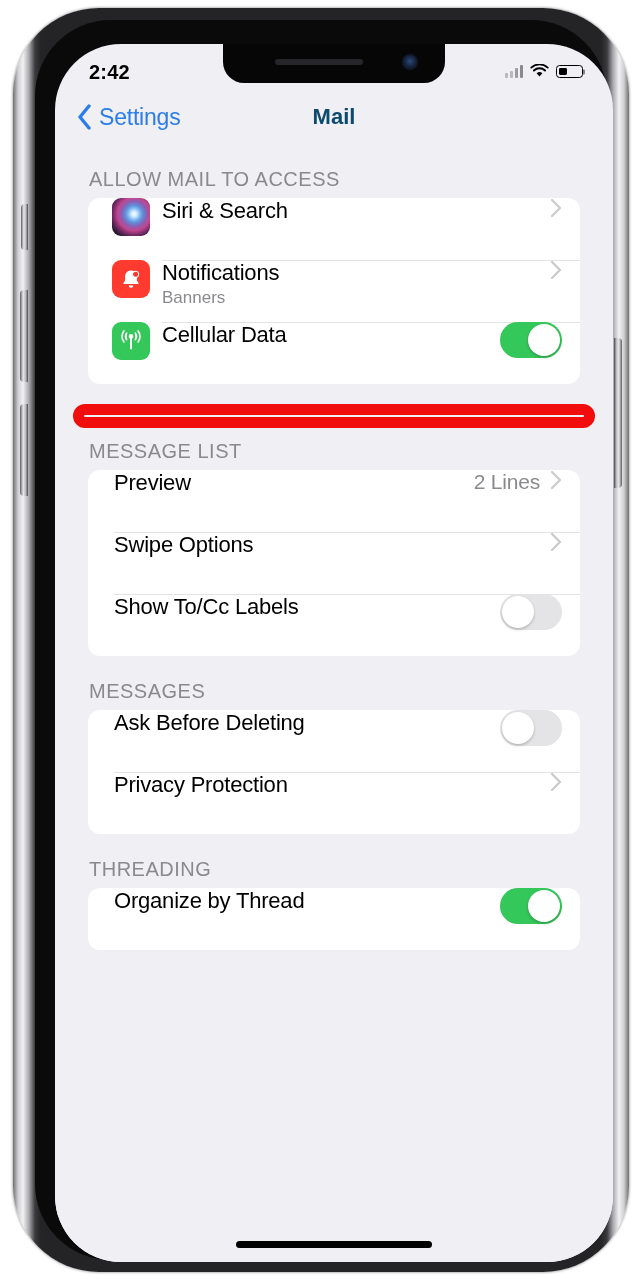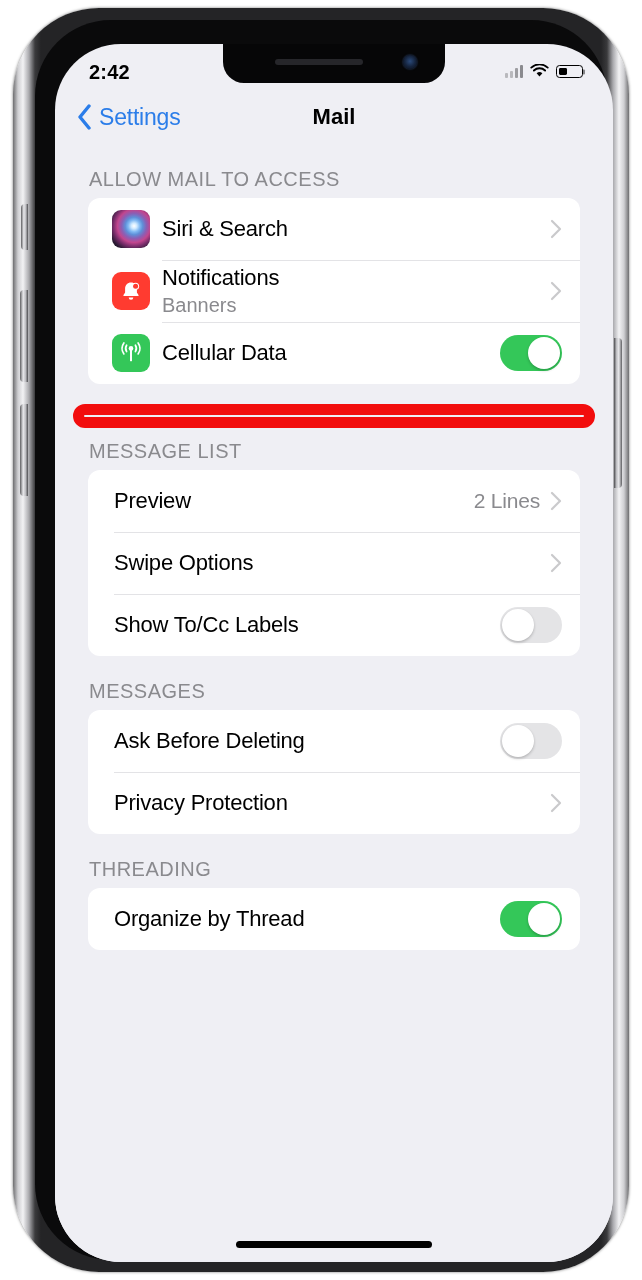--- a/index.html
+++ b/index.html
@@ -106,21 +106,21 @@
     display: flex; align-items: center; z-index: 25;
   }
   #back-button {
     display: flex; align-items: center; gap: 7px;
     padding-left: 22px; cursor: pointer;
   }
   #back-chevron { display: block; }
   #back-label { font-size: 23px; color: #2b7de9; letter-spacing: -.2px; }
   #nav-title {
     position: absolute; left: 0; right: 0; text-align: center;
-    font-size: 22px; font-weight: bold; color: #000000; pointer-events: none;
+    font-size: 22px; font-weight: bold; color: #0c4a6e; pointer-events: none;
   }
 
   
   #content {
     position: absolute; top: 100px; left: 0; right: 0; bottom: 0;
     background: #efeff4;
     padding: 0 0 0 0;
   }
   .section { margin: 0 0 0 0; }
   .section-header {
@@ -129,41 +129,41 @@
     padding: 24px 0 7px 34px;
   }
   .card {
     background: #ffffff;
     border-radius: 12px;
     margin: 0 33px;
     overflow: hidden;
   }
   .row {
     position: relative;
-    display: flex; align-items: center;
+    display: flex; align-items: flex-start;
     min-height: 62px;
     padding: 0 18px 0 0;
     cursor: pointer;
   }
   .row + .row::before {
     content: ""; position: absolute; left: 26px; right: 0; top: 0;
     height: 1px; background: #e3e3e6;
   }
   .row.has-icon + .row.has-icon::before { left: 74px; }
   .row-icon {
     width: 38px; height: 38px; margin: 0 12px 0 24px;
     border-radius: 9px; flex: 0 0 auto;
     display: flex; align-items: center; justify-content: center;
     position: relative; overflow: hidden;
   }
   .row-text { flex: 1 1 auto; padding-left: 0; min-width: 0; }
   .row.has-icon .row-text { padding-left: 0; }
   .row:not(.has-icon) .row-text { padding-left: 26px; }
   .row-label { font-size: 22px; color: #000; line-height: 1.15; letter-spacing: -.2px; }
-  .row-sub { font-size: 20px; color: #8a8a8e; margin-top: 3px; }
+  .row-sub { font-size: 17px; color: #8a8a8e; margin-top: 3px; }
   .row-value { font-size: 21px; color: #8a8a8e; margin-right: 10px; letter-spacing: -.2px; }
   .chevron { flex: 0 0 auto; opacity: .45; }
 
   
   .toggle {
     flex: 0 0 auto; width: 62px; height: 36px; border-radius: 18px;
     position: relative; cursor: pointer; background: #e4e4e6;
   }
   .toggle.on { background: #34c759; }
   .toggle .knob {

